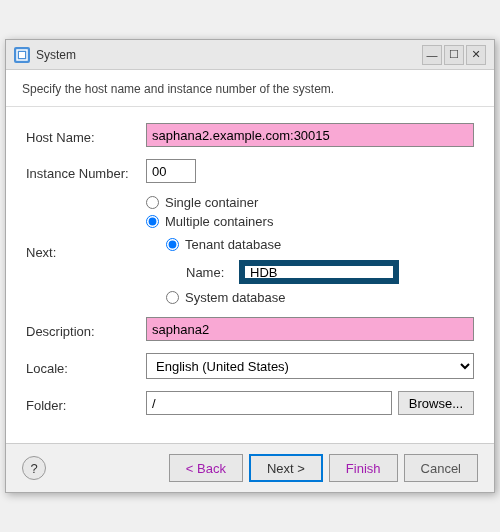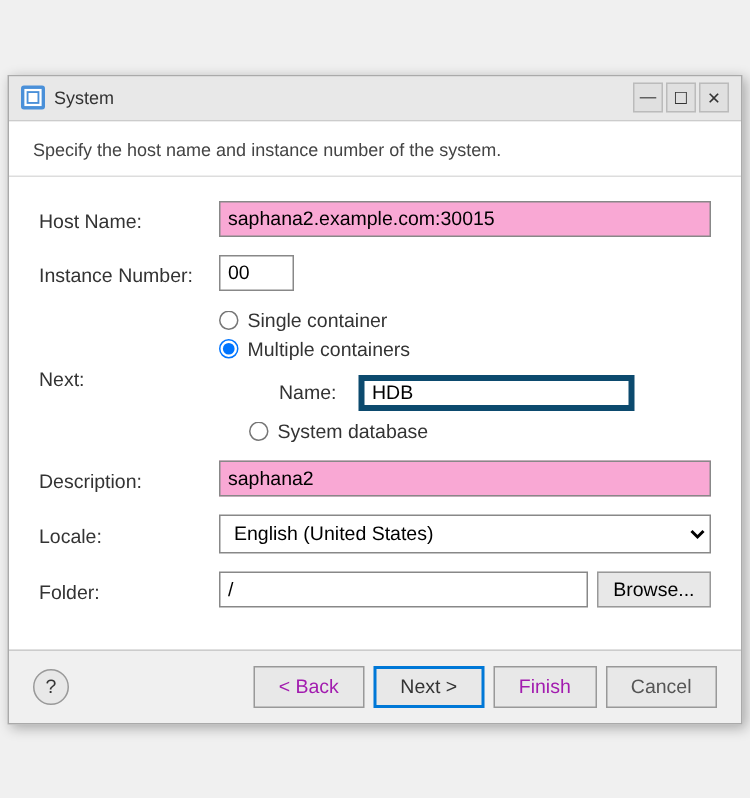--- a/index.html
+++ b/index.html
@@ -161,23 +161,23 @@
       gap: 8px;
       margin-left: 20px;
       margin-top: 2px;
     }
     .name-label {
       font-size: 13px;
       color: #333;
       width: 45px;
     }
     .name-input {
-      width: 184px;
-      height: 24px;
-      border: 4px solid #0c4a6e;
+      width: 160px;
+      height: 24px;
+      border: 6px solid #0c4a6e;
       padding: 2px 5px;
       font-size: 13px;
       background: white;
       outline: none;
     }
 
     .select-input {
       width: 100%;
       height: 26px;
       border: 1px solid #888;
@@ -304,20 +304,24 @@
           <label class="radio-item">
             <input type="radio" name="mode" style="">
             <span>Single container</span>
           </label>
           <label class="radio-item">
             <input type="radio" name="mode" checked="" style="">
             <span>Multiple containers</span>
           </label>
 
           <div class="sub-options">
+            <label class="sub-radio-item">
+              <input type="radio" name="submode" checked="" style="">
+              <span>Tenant database</span>
+            </label>
 
             <div class="name-row">
               <span class="name-label">Name:</span>
               <input class="name-input" type="text" value="HDB" style="">
             </div>
             <label class="sub-radio-item">
               <input type="radio" name="submode" style="">
               <span>System database</span>
             </label>
           </div>

